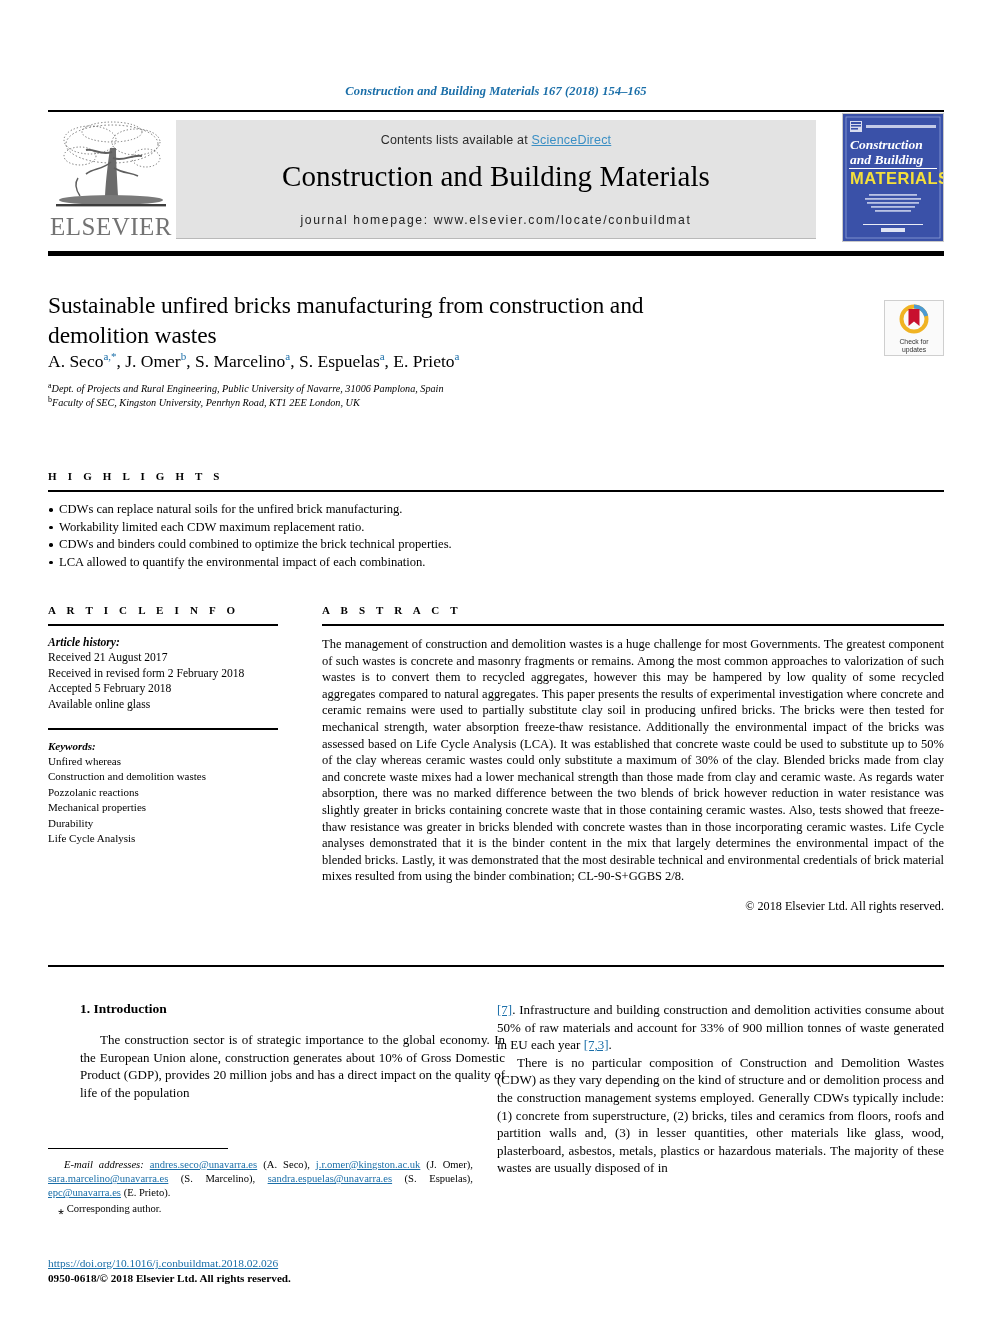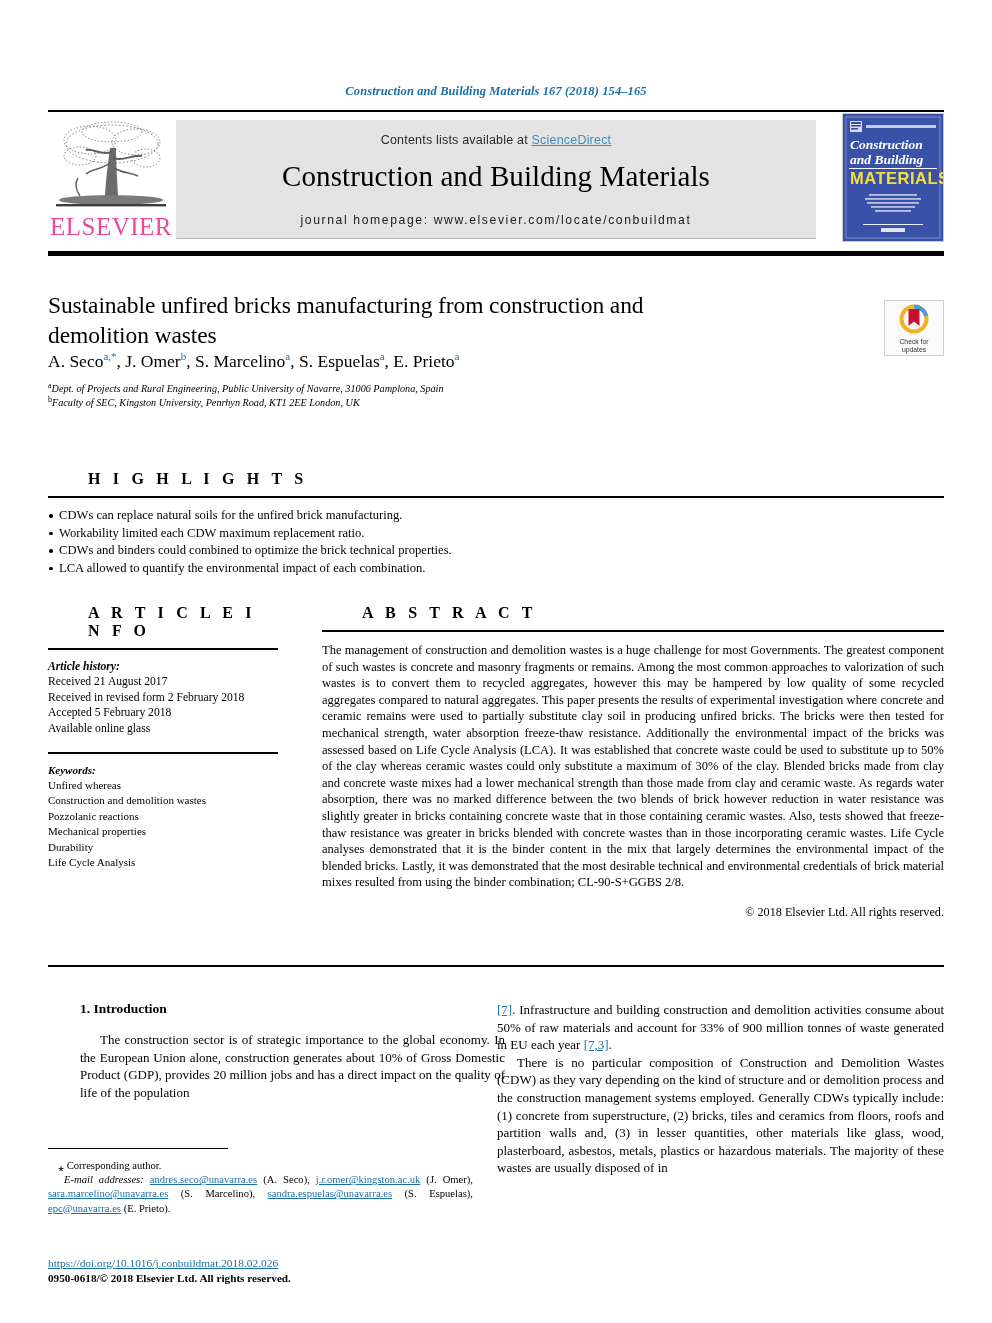--- a/index.html
+++ b/index.html
@@ -63,21 +63,21 @@
   }
   .tree-svg { display:block; }
   .elsevier-word {
     position: absolute;
     left: 0;
     bottom: 0;
     width: 122px;
     text-align: center;
     font-family: "Liberation Serif", serif;
     font-size: 25px;
-    color: #ec4899;
+    color: #737373;
     letter-spacing: 0.5px;
     line-height: 26px;
   }
 
   .centre-box {
     position: absolute;
     left: 128px;
     top: 10px;
     width: 640px;
     height: 118px;
@@ -201,25 +201,24 @@
     font-family: "Liberation Sans", sans-serif;
     font-size: 6.8px;
     line-height: 8px;
     color: #333;
     margin-top: 0px;
   }
 
   
   .sec-label {
     font-family: "Liberation Serif", serif;
-    font-size: 16px;
+    font-size: 11px;
     font-weight: bold;
     letter-spacing: 4.2px;
     color: #000;
-    margin-left: 40px;
   }
   .hl-block {
     position: absolute;
     left: 48px;
     top: 462px;
     width: 896px;
   }
   .hl-rule {
     width: 896px;
     height: 2px;
@@ -530,29 +529,29 @@
     <p class="para indent">The construction sector is of strategic importance to the global economy. In the European Union alone, construction generates about 10% of Gross Domestic Product (GDP), provides 20 million jobs and has a direct impact on the quality of life of the population</p>
   </div>
 
   <div class="body-right">
     <p class="para"><a class="ref" href="#">[7]</a><span>. Infrastructure and building construction and demolition activities consume about 50% of raw materials and account for 33% of 900 million tonnes of waste generated in EU each year </span><a class="ref" href="#">[7,3]</a><span>.</span></p>
     <p class="para indent">There is no particular composition of Construction and Demolition Wastes (CDW) as they vary depending on the kind of structure and or demolition process and the construction management systems employed. Generally CDWs typically include: (1) concrete from superstructure, (2) bricks, tiles and ceramics from floors, roofs and partition walls and, (3) in lesser quantities, other materials like glass, wood, plasterboard, asbestos, metals, plastics or hazardous materials. The majority of these wastes are usually disposed of in</p>
   </div>
 
   <div class="foot-rule"></div>
   <div class="footnote">
-    <div style="text-indent:10px"><span class="star">⁎</span> <span>Corresponding author.</span></div>
     <div style="text-indent:16px">
       <span class="em-label">E-mail addresses:</span>
       <a class="email" href="#">andres.seco@unavarra.es</a> <span>(A. Seco)</span>,
       <a class="email" href="#">j.r.omer@kingston.ac.uk</a> <span>(J. Omer)</span>,
       <a class="email" href="#">sara.marcelino@unavarra.es</a> <span>(S. Marcelino)</span>,
       <a class="email" href="#">sandra.espuelas@unavarra.es</a> <span>(S. Espuelas)</span>,
       <a class="email" href="#">epc@unavarra.es</a> <span>(E. Prieto)</span>.
     </div>
+    <div style="text-indent:10px"><span class="star">⁎</span> <span>Corresponding author.</span></div>
   </div>
 
   <div class="doi-block">
     <a class="doi-link" href="#">https://doi.org/10.1016/j.conbuildmat.2018.02.026</a>
     <div class="issn-line">0950-0618/© 2018 Elsevier Ltd. All rights reserved.</div>
   </div>
 
 </div>
 
 </body></html>

